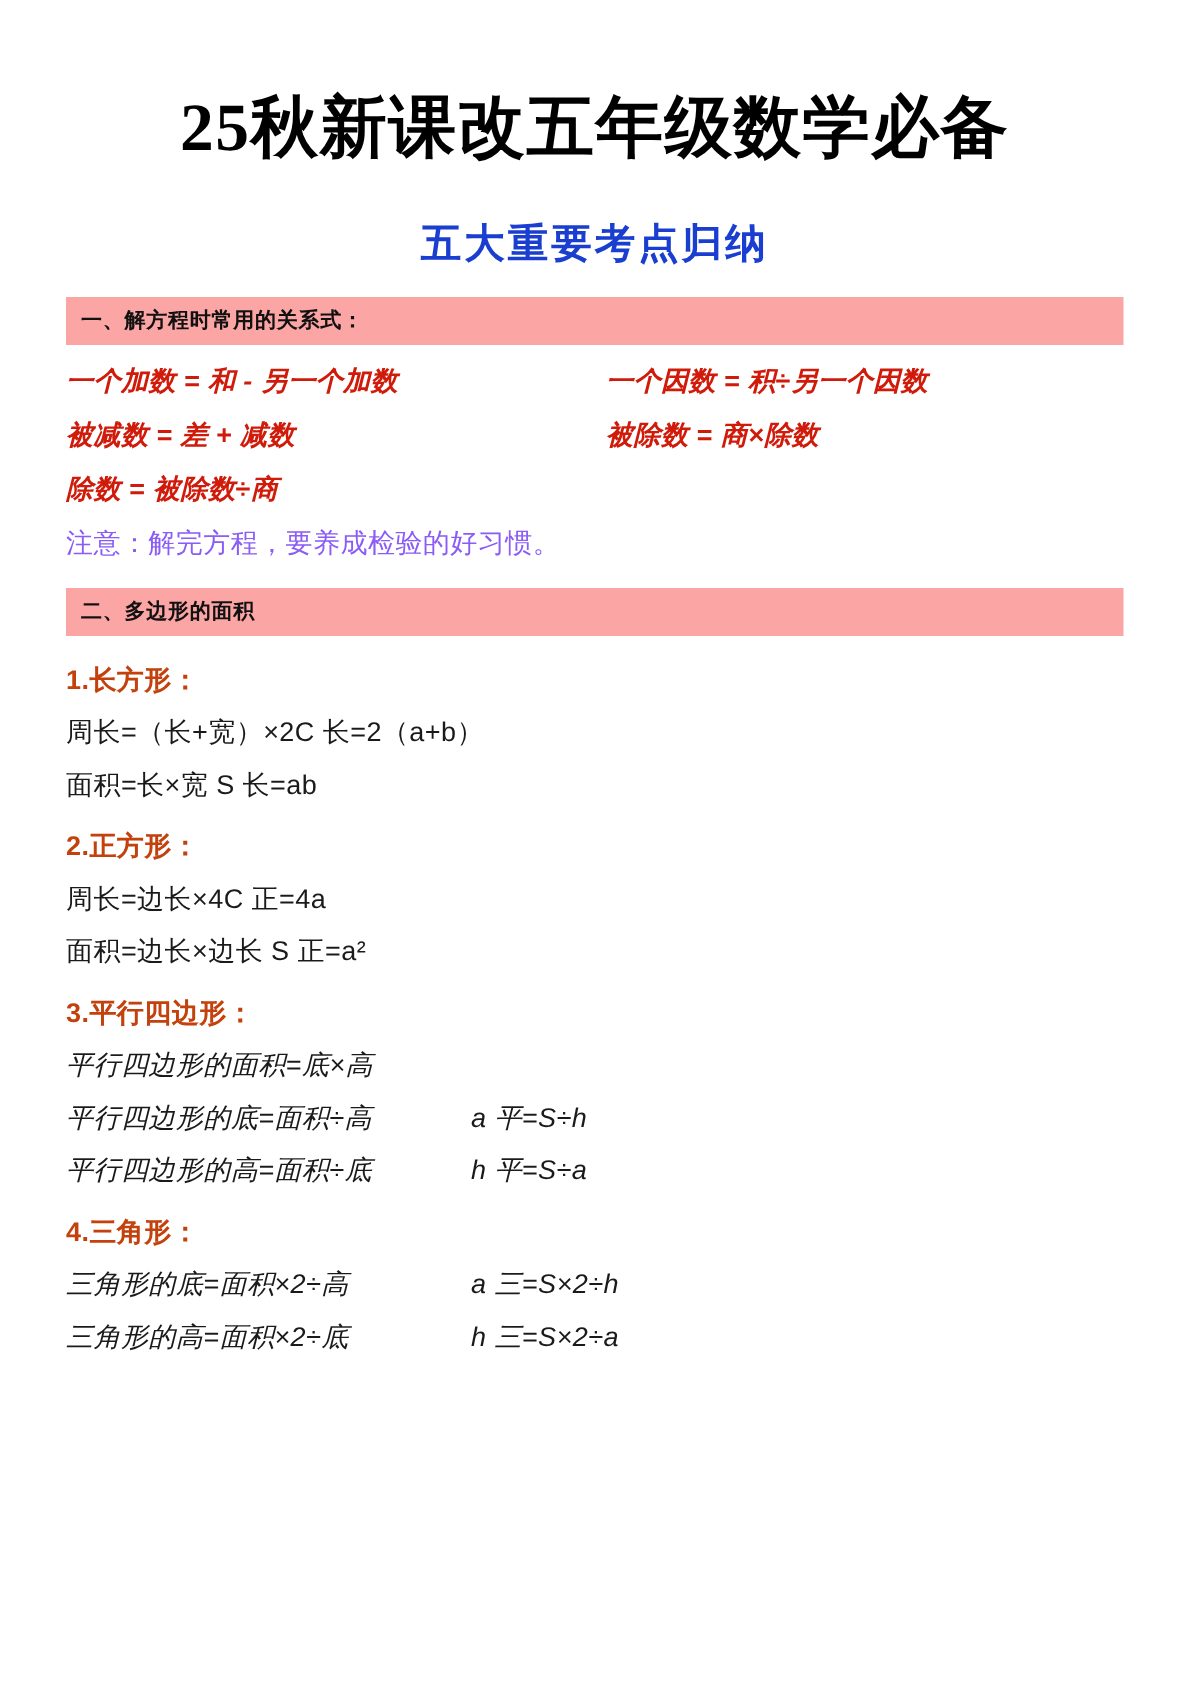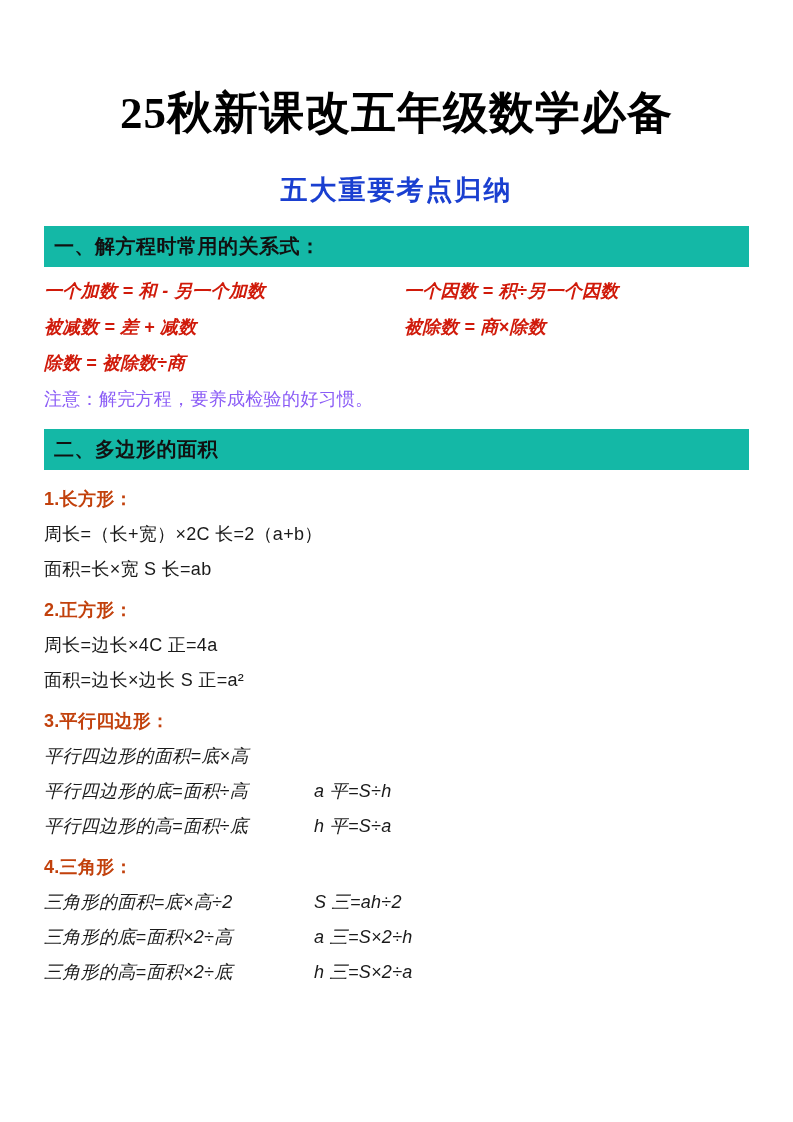--- a/index.html
+++ b/index.html
@@ -12,21 +12,21 @@
     height: 1122px;
     font-family: "Liberation Sans", sans-serif;
     color: #1a1a1a;
     position: relative;
     overflow: hidden;
   }
   .page {
     width: 793px;
     height: 1122px;
     box-sizing: border-box;
-    padding: 78px 44px 0 44px;
+    padding: 50px 44px 0 44px;
     position: relative;
   }
   .doc-title {
     font-family: "Liberation Serif", serif;
     font-size: 45px;
     font-weight: bold;
     color: #000000;
     text-align: center;
     letter-spacing: 1px;
     line-height: 1.15;
@@ -36,23 +36,23 @@
   .doc-subtitle {
     font-family: "Liberation Serif", serif;
     font-size: 27px;
     font-weight: bold;
     color: #1a3fd0;
     text-align: center;
     letter-spacing: 2px;
     margin: 32px 0 0 0;
   }
   .section-bar {
-    background: #14b8a6;
+    background: #fca5a5;
     color: #111111;
-    font-size: 20px;
+    font-size: 14px;
     font-weight: bold;
     padding: 7px 8px 7px 10px;
     margin-top: 18px;
     letter-spacing: 0.5px;
   }
   .formula-grid {
     margin-top: 12px;
     font-style: italic;
   }
   .formula-row {
@@ -153,24 +153,20 @@
     <div class="c1">平行四边形的底=面积÷高</div>
     <div class="c2">a 平=S÷h</div>
   </div>
   <div class="two-col-line">
     <div class="c1">平行四边形的高=面积÷底</div>
     <div class="c2">h 平=S÷a</div>
   </div>
 
   <div class="sub-head">4.三角形：</div>
   <div class="two-col-line">
-    <div class="c1">三角形的面积=底×高÷2</div>
-    <div class="c2">S 三=ah÷2</div>
-  </div>
-  <div class="two-col-line">
     <div class="c1">三角形的底=面积×2÷高</div>
     <div class="c2">a 三=S×2÷h</div>
   </div>
   <div class="two-col-line">
     <div class="c1">三角形的高=面积×2÷底</div>
     <div class="c2">h 三=S×2÷a</div>
   </div>
 
 </div>
 

